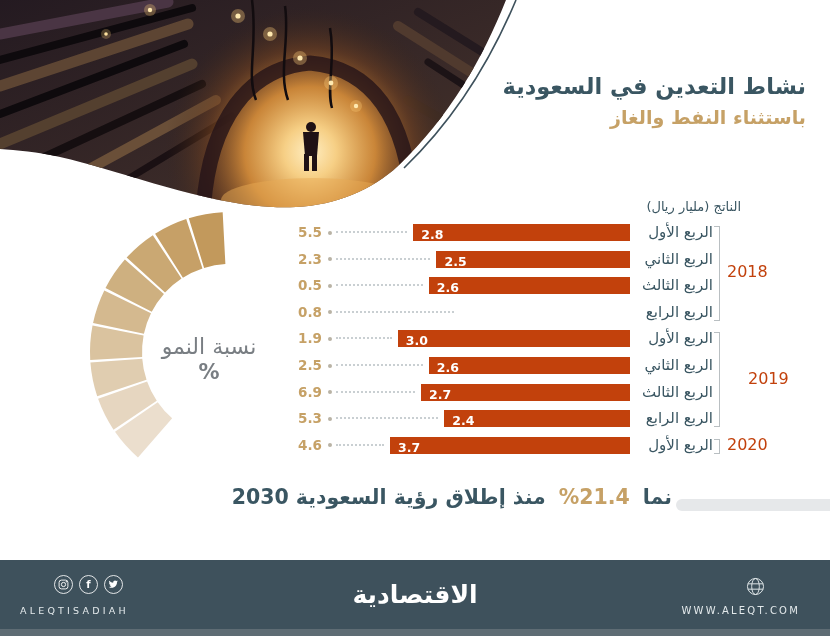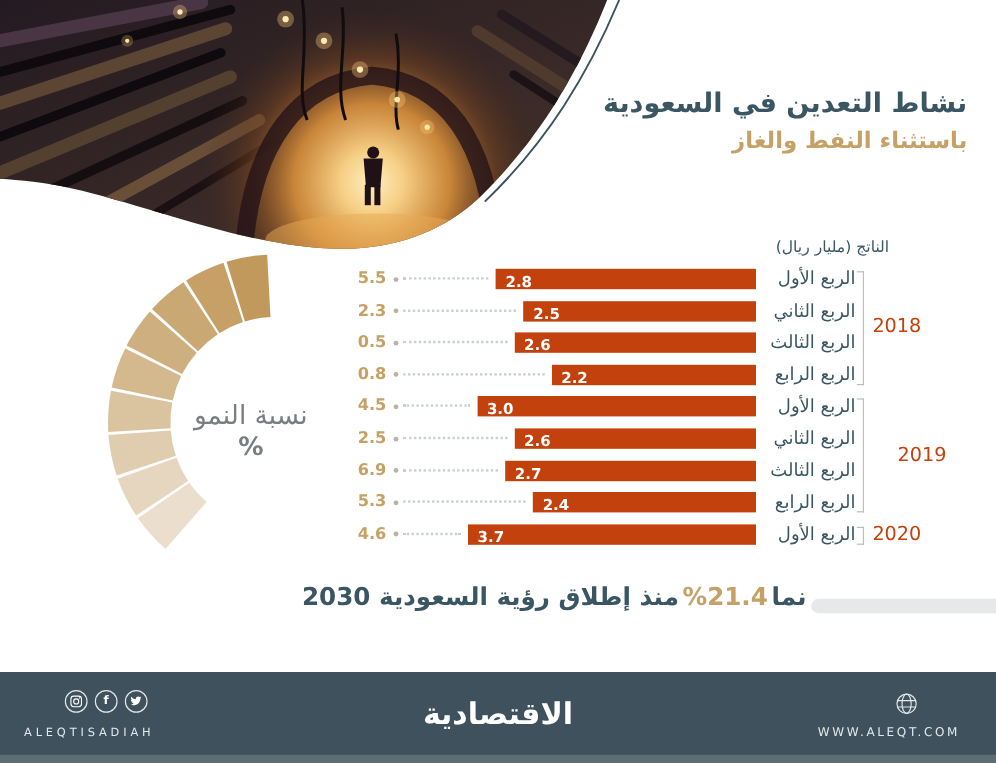--- a/index.html
+++ b/index.html
@@ -24,21 +24,21 @@
   .growth{position:absolute;height:19px;line-height:19px;text-align:right;
           font-size:13.5px;font-weight:bold;color:#C6A166;}
   .bracket{position:absolute;width:5px;border-top:1px solid #B9BFC2;border-bottom:1px solid #B9BFC2;border-right:1px solid #B9BFC2;}
   .year{position:absolute;height:20px;line-height:20px;font-size:16px;color:#c2410c;width:44px;}
   
   .gauge-label{position:absolute;left:154px;top:334px;width:110px;text-align:center;direction:rtl;color:#797E83;}
   .gauge-label .l1{font-size:22px;font-weight:400;}
   .gauge-label .l2{font-size:21px;font-weight:600;margin-top:1px;}
   
   .stat{position:absolute;top:485px;right:158px;direction:rtl;font-size:20.5px;font-weight:bold;color:#3A5662;white-space:nowrap;}
-  .stat span{margin-left:3px;}
+  .stat span{margin-left:13px;}
   .stat .val{color:#C6A166;}
   .stat-pill{position:absolute;left:676px;top:499px;width:154px;height:12px;background:#E6E8EA;border-radius:6px 0 0 6px;}
   
   .footer{position:absolute;left:0;top:560px;width:830px;height:76px;background:#3E515C;}
   .footer .strip{position:absolute;left:0;bottom:0;width:100%;height:7px;background:#5E6C74;}
   .social{position:absolute;left:54px;top:15px;display:flex;gap:6px;}
   .sicon{width:19px;height:19px;border:1px solid rgba(255,255,255,.85);border-radius:50%;
          display:flex;align-items:center;justify-content:center;color:#fff;
          font-size:10px;font-weight:bold;box-sizing:border-box;}
   .handle{position:absolute;left:20px;top:45px;color:#E3E9EB;font-size:9.5px;letter-spacing:3.2px;}
@@ -160,31 +160,30 @@
       <div class="bar" style="left: 436.452px; top: 250.6px; width: 193.548px;"><span>2.5</span></div>
       <div class="leader" style="left: 336px; top: 257.6px; width: 94.4516px;"></div>
       <div class="ldot" style="left: 328px; top: 257.1px;"></div>
       <div class="growth" style="left: 288px; top: 249.6px; width: 34px;">2.3</div>
       <div class="qlabel" style="left: 633px; top: 275.2px; width: 80px;">الربع الثالث</div>
       <div class="bar" style="left: 428.71px; top: 277.2px; width: 201.29px;"><span>2.6</span></div>
       <div class="leader" style="left: 336px; top: 284.2px; width: 86.7097px;"></div>
       <div class="ldot" style="left: 328px; top: 283.7px;"></div>
       <div class="growth" style="left: 288px; top: 276.2px; width: 34px;">0.5</div>
       <div class="qlabel" style="left: 633px; top: 301.8px; width: 80px;">الربع الرابع</div>
-      <div class="bar" style="left: 459.677px; top: 303.8px; width: 170.323px;"><span>2.2</span></div>
       <div class="leader" style="left: 336px; top: 310.8px; width: 117.677px;"></div>
       <div class="ldot" style="left: 328px; top: 310.3px;"></div>
       <div class="growth" style="left: 288px; top: 302.8px; width: 34px;">0.8</div>
       <div class="bracket" style="left: 714px; top: 226px; height: 92.8px;"></div>
       <div class="year" style="left: 727px; top: 262.4px;">2018</div>
       <div class="qlabel" style="left: 633px; top: 328.4px; width: 80px;">الربع الأول</div>
       <div class="bar" style="left: 397.742px; top: 330.4px; width: 232.258px;"><span>3.0</span></div>
       <div class="leader" style="left: 336px; top: 337.4px; width: 55.7419px;"></div>
       <div class="ldot" style="left: 328px; top: 336.9px;"></div>
-      <div class="growth" style="left: 288px; top: 329.4px; width: 34px;">4.5</div>
+      <div class="growth" style="left: 288px; top: 329.4px; width: 34px;">1.9</div>
       <div class="qlabel" style="left: 633px; top: 355px; width: 80px;">الربع الثاني</div>
       <div class="bar" style="left: 428.71px; top: 357px; width: 201.29px;"><span>2.6</span></div>
       <div class="leader" style="left: 336px; top: 364px; width: 86.7097px;"></div>
       <div class="ldot" style="left: 328px; top: 363.5px;"></div>
       <div class="growth" style="left: 288px; top: 356px; width: 34px;">2.5</div>
       <div class="qlabel" style="left: 633px; top: 381.6px; width: 80px;">الربع الثالث</div>
       <div class="bar" style="left: 420.968px; top: 383.6px; width: 209.032px;"><span>2.7</span></div>
       <div class="leader" style="left: 336px; top: 390.6px; width: 78.9677px;"></div>
       <div class="ldot" style="left: 328px; top: 390.1px;"></div>
       <div class="growth" style="left: 288px; top: 382.6px; width: 34px;">6.9</div>

